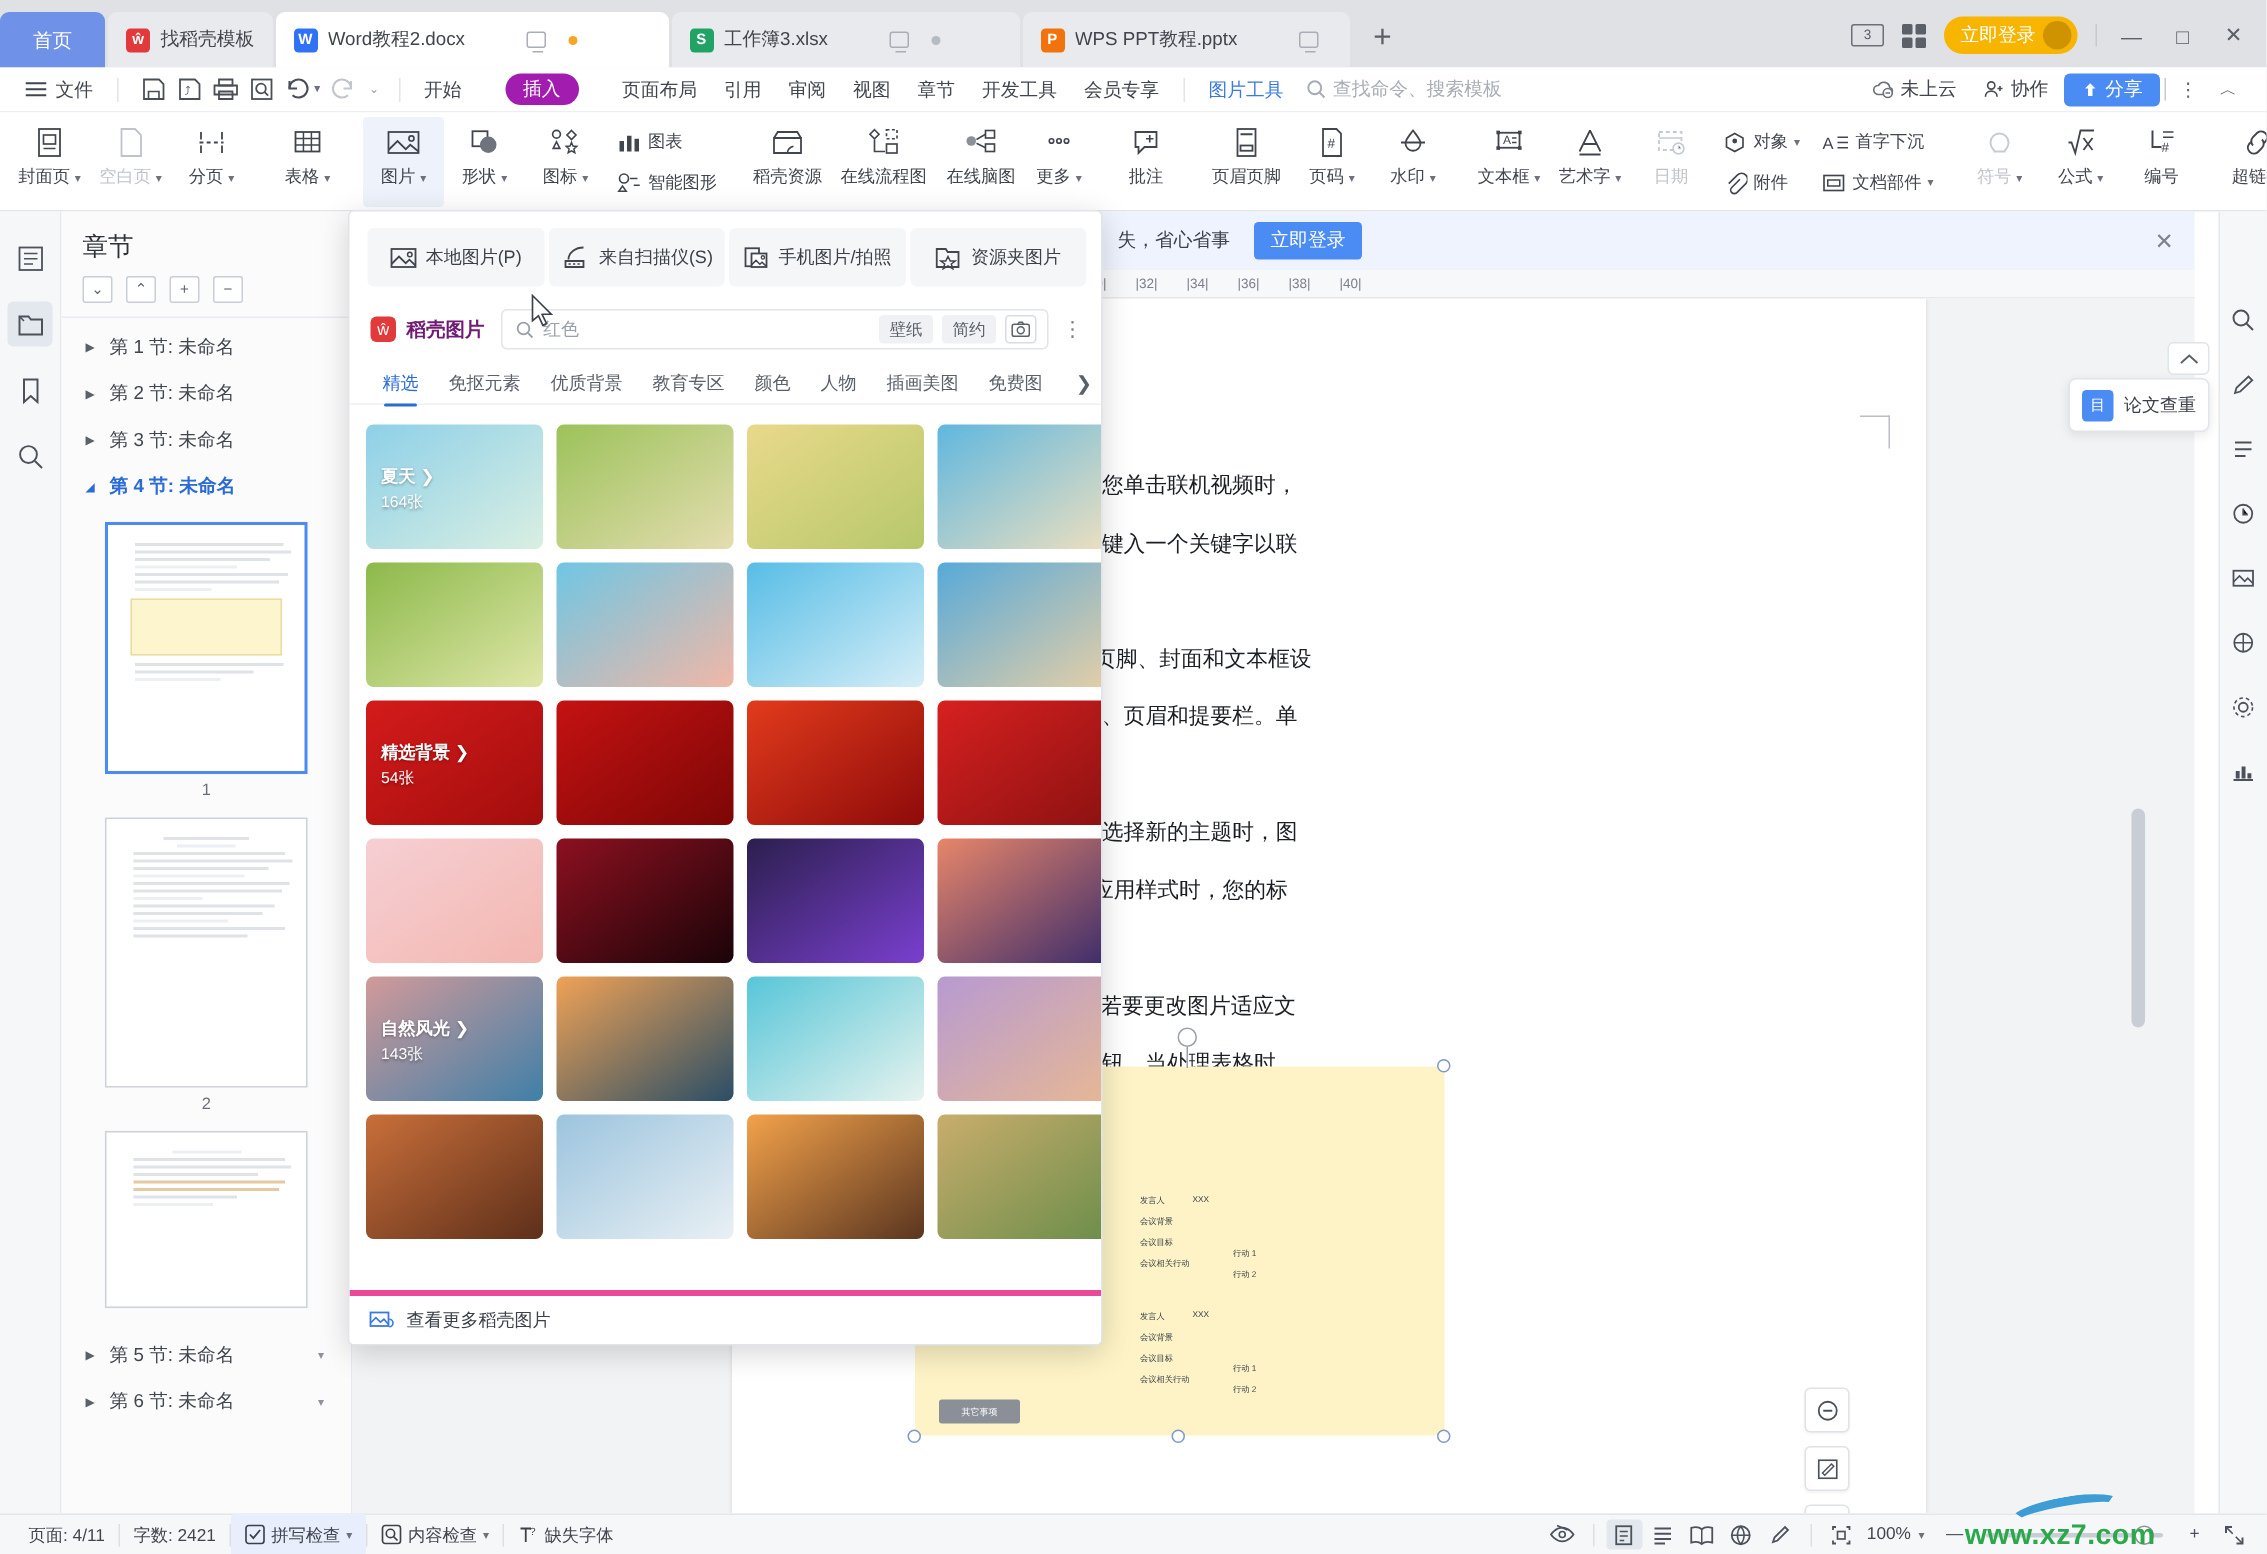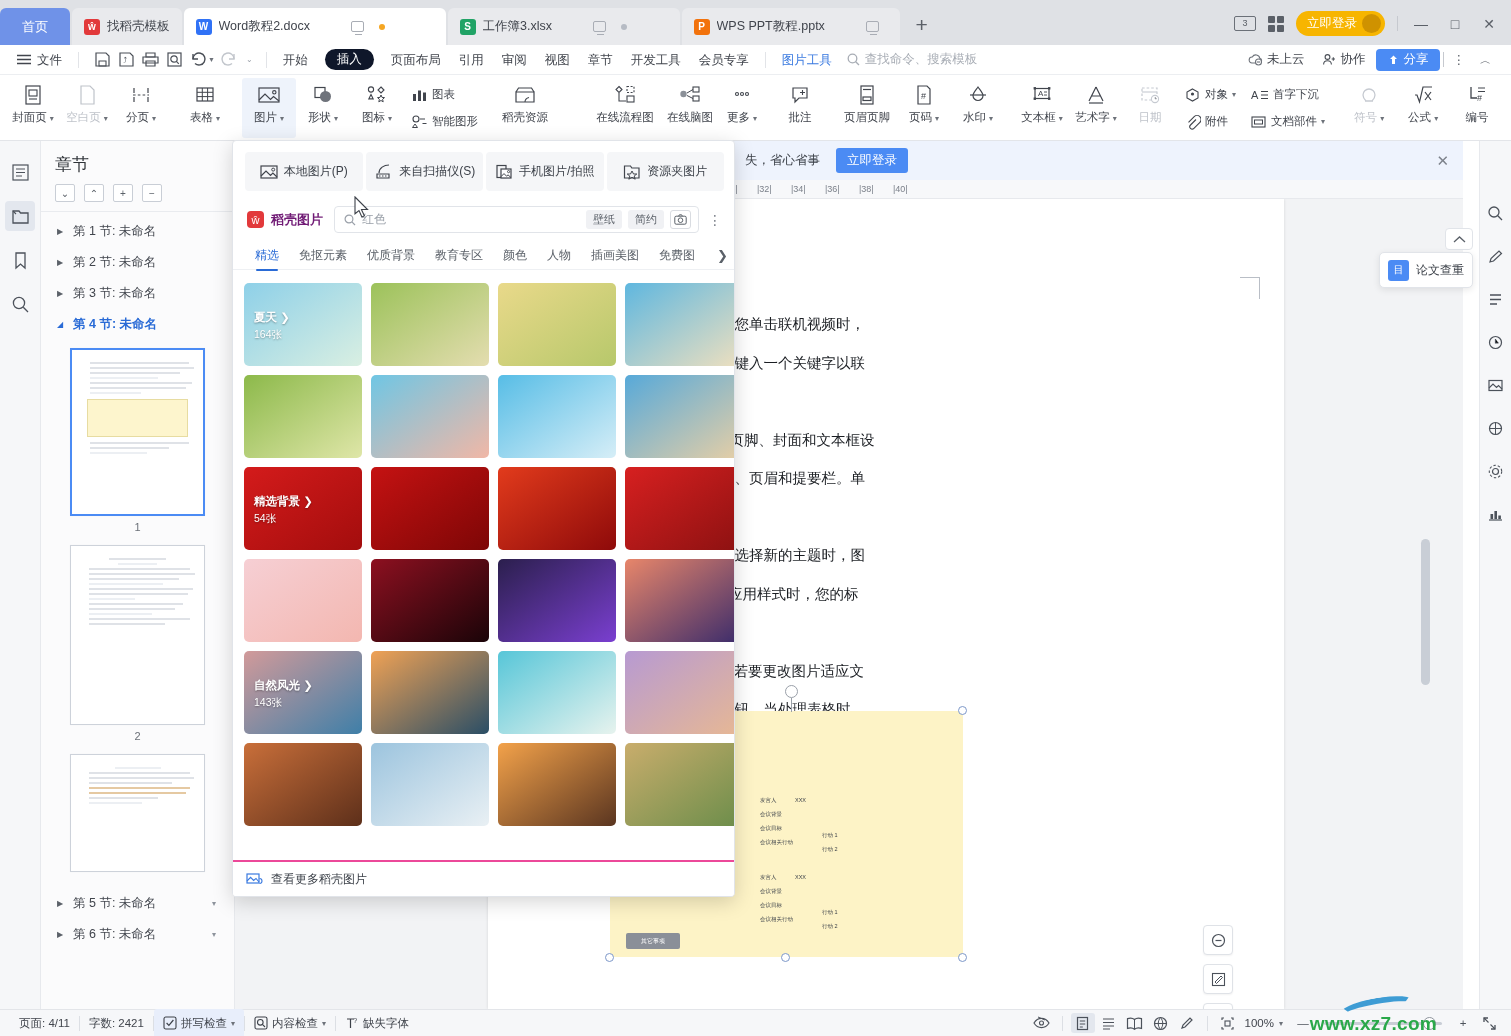--- a/index.html
+++ b/index.html
@@ -56,22 +56,22 @@
   .wsep { width:1px; height:15px; background:#c6c9cf; }
   .wbtn { color:#5b6068; font-size:14px; width:22px; text-align:center; }
 
   
   .menubar {
     position:absolute; left:0; top:45px; width:1511px; height:30px;
     background:#fff; display:flex; align-items:center; padding:0 8px;
     border-bottom:1px solid #eceef1; font-size:12.5px; color:#41454d;
   }
   .menubar .mi { padding:0 9px; height:30px; line-height:30px; white-space:nowrap; }
-  .menubar .mi.pill { background:#0f172a; color:#fff; border-radius:11px;
-                      height:21px; line-height:21px; padding:0 12px; margin:0 8px; }
+  .menubar .mi.pill { background:#a21caf; color:#fff; border-radius:11px;
+                      height:21px; line-height:21px; padding:0 12px; margin:0 20px; }
   .menubar .mi.blue { color:#3a7ae0; }
   .qa { display:flex; align-items:center; gap:3px; padding:0 6px; color:#4a4f57; }
   .qa .qi { width:21px; height:21px; }
   .msep { width:1px; height:16px; background:#e2e4e8; margin:0 7px; }
   .searchbox { display:flex; align-items:center; gap:5px; color:#a8adb5; padding-left:6px; }
   .mb-right { margin-left:auto; display:flex; align-items:center; gap:3px; padding-right:6px; }
   .mb-right .mr { display:flex; align-items:center; gap:4px; padding:0 7px; color:#41454d; }
   .share-btn { background:#4b8bf4; color:#fff; border-radius:4px; height:22px;
                display:flex; align-items:center; gap:4px; padding:0 11px; }
 
@@ -245,21 +245,21 @@
               background:#fff; padding-left:4px; }
   .grid { display:grid; grid-template-columns:repeat(4, 118px); gap:9px;
           padding:13px 0 0 11px; }
   .cell { width:118px; height:83px; border-radius:5px; position:relative;
           overflow:hidden; }
   .cell .ov { position:absolute; left:10px; top:27px; color:#fff;
               font-size:11.5px; font-weight:bold; text-shadow:0 1px 2px rgba(0,0,0,.35); }
   .cell .ov2 { position:absolute; left:10px; top:45px; color:#fff; font-size:10.5px;
                text-shadow:0 1px 2px rgba(0,0,0,.35); }
   .panel-foot { position:absolute; left:0; bottom:0; width:503px; height:36px;
-                background:#fff; border-top:2px solid #ec4899;
+                background:#fff; border-top:4px solid #ec4899;
                 display:flex; align-items:center; gap:7px; padding-left:13px;
                 font-size:12px; color:#3c4149; }
   .foot-ico { width:18px; height:16px; color:#3a7ae0; }
   .cursor { position:absolute; left:354px; top:196px; z-index:60; }
 </style>
 </head>
 <body>
 
 <div class="app">
 
@@ -524,21 +524,21 @@
       <div class="rbig" style="width:60px;">
         <span class="gl">
             <svg width="26" height="24" viewBox="0 0 26 24">
               <path d="M4 9h18v10H4z" fill="none" stroke="#41454d" stroke-width="1.2"></path>
               <path d="M4 9l2.5-4h13L22 9" fill="none" stroke="#41454d" stroke-width="1.2"></path>
               <path d="M13 19c0-3 2-4 4-4.5" fill="none" stroke="#41454d" stroke-width="1.1"></path>
             </svg>
           </span>
         <span class="cap"><span>稻壳资源</span></span>
       </div>
-      <div class="rbig" style="width:68px;margin-left:36px;">
+      <div class="rbig" style="width:68px;">
         <span class="gl">
             <svg width="26" height="24" viewBox="0 0 26 24">
               <path d="M7 3.5l3 3-3 3-3-3z" fill="none" stroke="#41454d" stroke-width="1.1"></path>
               <rect x="15" y="3.5" width="7" height="6" fill="none" stroke="#41454d" stroke-width="1.1" stroke-dasharray="2 1.6"></rect>
               <rect x="15" y="13" width="7" height="6" fill="none" stroke="#41454d" stroke-width="1.1"></rect>
               <path d="M7 10v8h7" fill="none" stroke="#41454d" stroke-width="1.1"></path>
             </svg>
           </span>
         <span class="cap"><span>在线流程图</span></span>
       </div>

